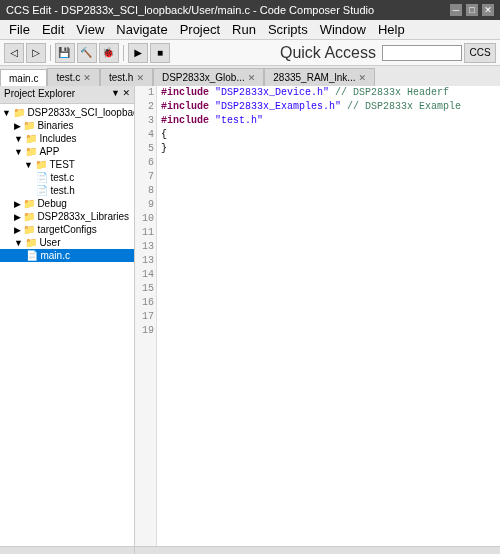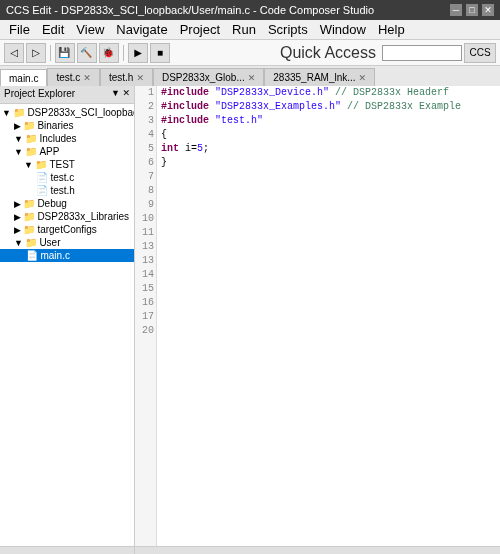--- a/index.html
+++ b/index.html
@@ -347,31 +347,30 @@
           <div>8</div>
           <div>9</div>
           <div>10</div>
           <div>11</div>
           <div>13</div>
           <div>13</div>
           <div>14</div>
           <div>15</div>
           <div>16</div>
           <div>17</div>
-          <div>20</div>
+          <div>19</div>
         </div>
       <div class="code-content" id="code-lines">
           <div class="code-line"><span class="kw">#include</span> <span class="include-str">"DSP2833x_Device.h"</span> <span class="comment">// DSP2833x Headerf</span></div>
           <div class="code-line"><span class="kw">#include</span> <span class="include-str">"DSP2833x_Examples.h"</span> <span class="comment">// DSP2833x Example</span></div>
           <div class="code-line"></div>
           <div class="code-line"><span class="kw">#include</span> <span class="include-str">"test.h"</span></div>
           <div class="code-line"></div>
           <div class="code-line">{</div>
           <div class="code-line"></div>
-          <div class="code-line">    <span class="kw">int</span> <span>i=<span class="num">5</span>;</span></div>
           <div class="code-line"></div>
           <div class="code-line"></div>
           <div class="code-line">}</div>
           <div class="code-line"></div>
           <div class="code-line"></div>
           <div class="code-line"></div>
           <div class="code-line"></div>
         </div>
     </div>
     <div class="h-scroll"></div>

